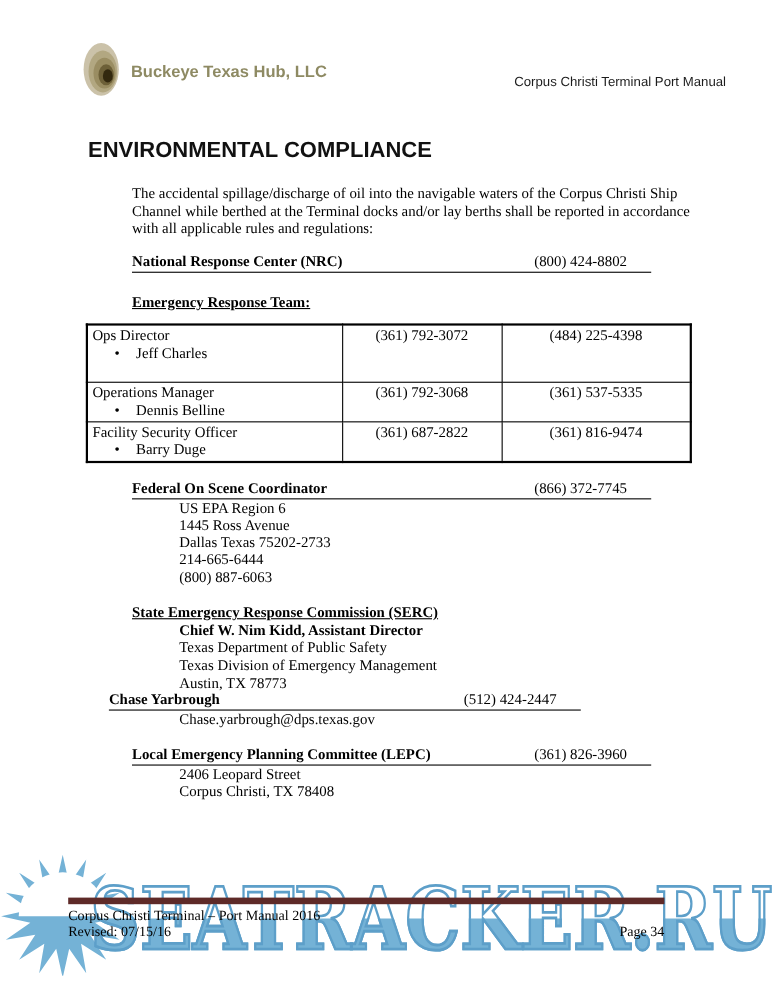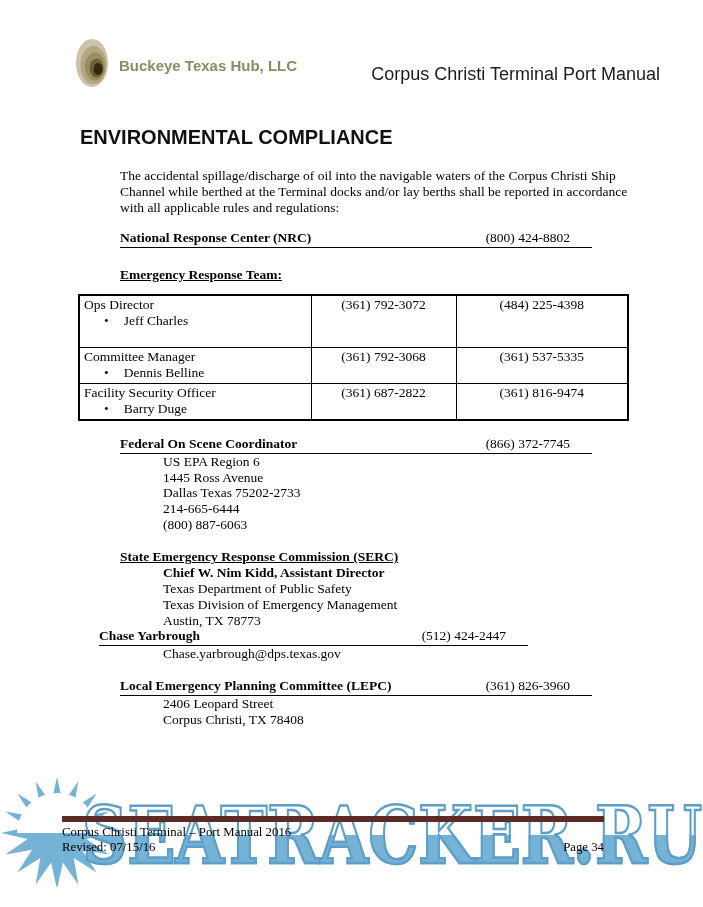--- a/index.html
+++ b/index.html
@@ -8,21 +8,21 @@
     width:703px; height:907px; position:relative; background:#fff;
     font-family:"Liberation Serif", serif; font-size:13.5px; color:#000;
     overflow:hidden; margin:0 auto;
   }
   
   .hdr { display:flex; align-items:center; justify-content:space-between;
          padding:38px 43px 0 75px; }
   .brand { display:flex; align-items:center; }
   .brand-name { font-family:"Liberation Sans", sans-serif; font-weight:bold;
                 font-size:15px; color:#8e8a63; margin-left:6px; }
-  .doc-title { font-family:"Liberation Sans", sans-serif; font-size:18px; color:#1c1c1c;margin-top:18px; }
+  .doc-title { font-family:"Liberation Sans", sans-serif; font-size:12px; color:#1c1c1c;margin-top:18px; }
   
   h1.sec-title { font-family:"Liberation Sans", sans-serif; font-weight:bold;
                  font-size:20px; color:#111; margin:34px 0 0 80px; letter-spacing:0; }
   
   .intro { margin:19px 0 0 120px; width:508px; line-height:15.8px; }
   
   .uline-row { display:flex; justify-content:space-between; align-items:baseline;
                border-bottom:1.5px solid #000; width:472px; margin-left:120px;
                padding-bottom:1px; }
   .uline-row .lbl { font-weight:bold; }
@@ -97,21 +97,21 @@
           <div class="name-line">
             <span class="bullet">•</span>
             <span>Jeff Charles</span>
           </div>
         </td>
         <td class="phone-cell">(361) 792-3072</td>
         <td class="phone-cell">(484) 225-4398</td>
       </tr>
       <tr class="r2">
         <td>
-          <div>Committee Manager</div>
+          <div>Operations Manager</div>
           <div class="name-line">
             <span class="bullet">•</span>
             <span>Dennis Belline</span>
           </div>
         </td>
         <td class="phone-cell">(361) 792-3068</td>
         <td class="phone-cell">(361) 537-5335</td>
       </tr>
       <tr class="r3">
         <td>

